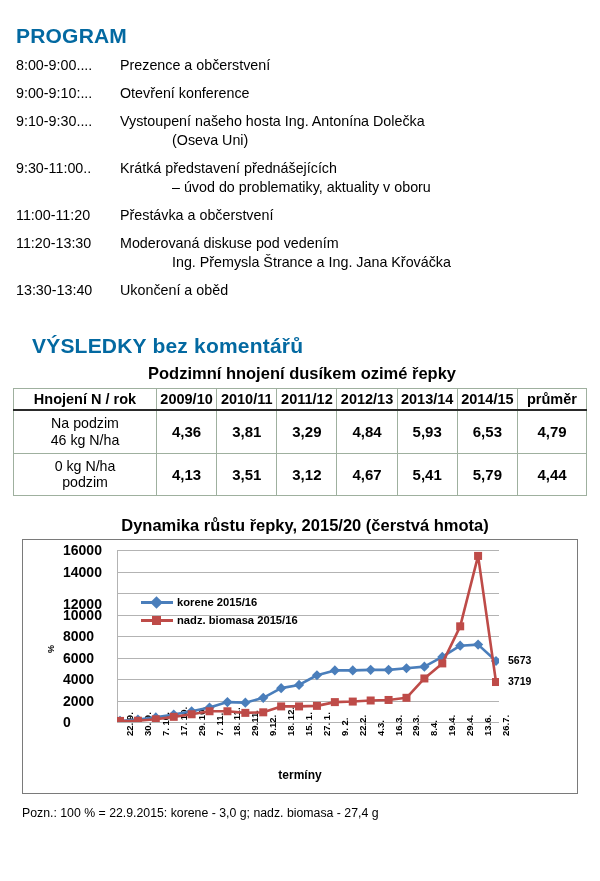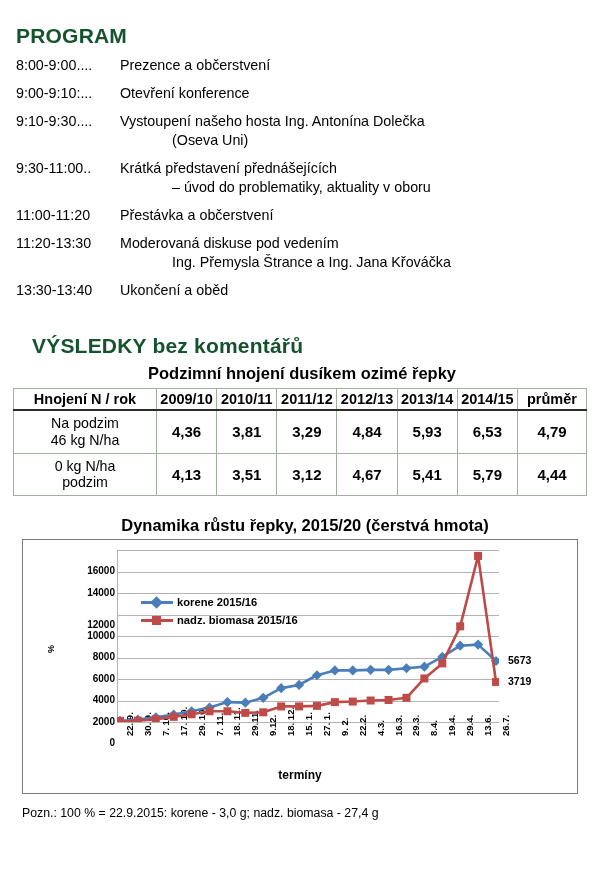--- a/index.html
+++ b/index.html
@@ -11,21 +11,21 @@
     width: 600px;
     height: 881px;
     font-family: "Liberation Sans", sans-serif;
     color: #000000;
     position: relative;
     overflow: hidden;
   }
 
   
   .section-heading {
-    color: #14532d;
+    color: #0369a1;
     font-size: 21px;
     font-weight: bold;
     letter-spacing: 0.2px;
   }
   #program-heading { margin: 24px 0 8px 16px; }
 
   .program-list {
     margin: 0 0 0 16px;
     padding: 0;
     list-style: none;
@@ -121,26 +121,25 @@
     top: 104px;
     font-size: 9px;
     font-weight: bold;
     transform: rotate(-90deg);
     transform-origin: center center;
   }
   .ytick {
     position: absolute;
     right: 0;
     width: 52px;
-    text-align: right;
-    font-size: 10px;
+    text-align: left;
+    font-size: 14px;
     font-weight: bold;
     transform: translateY(-50%);
     font-family: "Liberation Sans", sans-serif;
-    margin-top: 20px;
   }
   .ytick-wrap { position: absolute; left: 0; top: 0; width: 92px; height: 100%; }
 
   .plot {
     position: absolute;
     left: 94px;
     top: 10px;
     right: 78px;
     height: 172px;
   }

